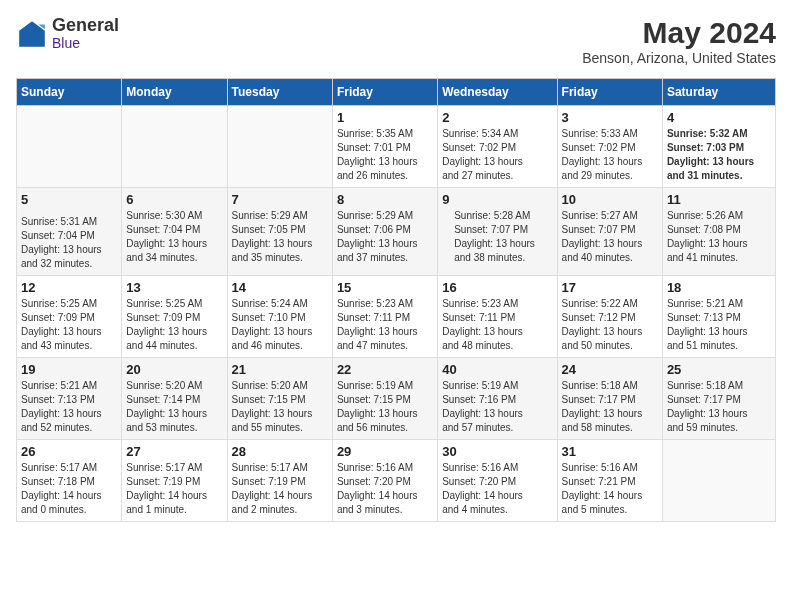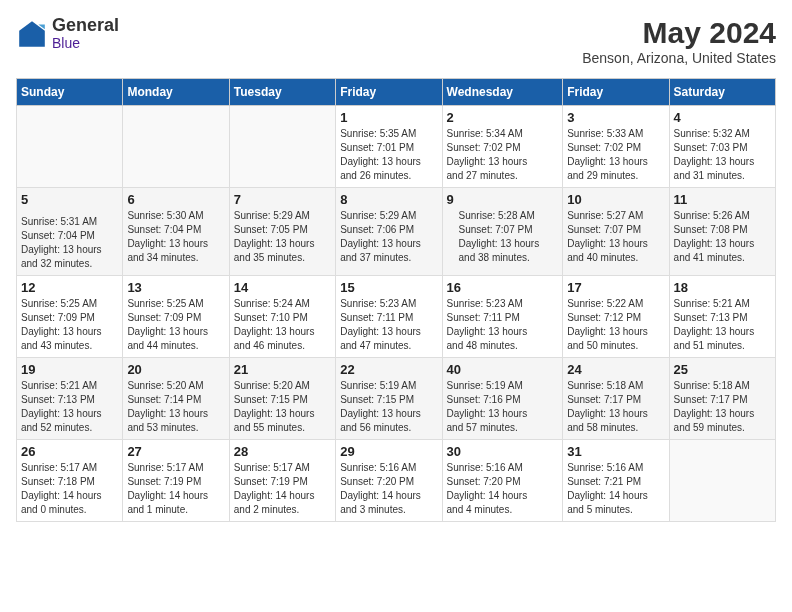--- a/index.html
+++ b/index.html
@@ -144,21 +144,21 @@
         </td>
         <td>
           <div class="cell-date">3</div>
           <div class="cell-info" style="white-space: pre-line;">Sunrise: 5:33 AM
 Sunset: 7:02 PM
 Daylight: 13 hours
 and 29 minutes.</div>
         </td>
         <td>
           <div class="cell-date">4</div>
-          <div class="cell-info" style="white-space: pre-line;">Sunrise: 5:32 AM
+          <div class="cell-info" style="white-space: pre-line; font-weight: bold;">Sunrise: 5:32 AM
 Sunset: 7:03 PM
 Daylight: 13 hours
 and 31 minutes.</div>
         </td>
       </tr>
       <tr>
         <td>
           <div class="cell-date">5</div>
           <div class="cell-info" style="white-space: pre-line; margin-top: 8px;">Sunrise: 5:31 AM
 Sunset: 7:04 PM

